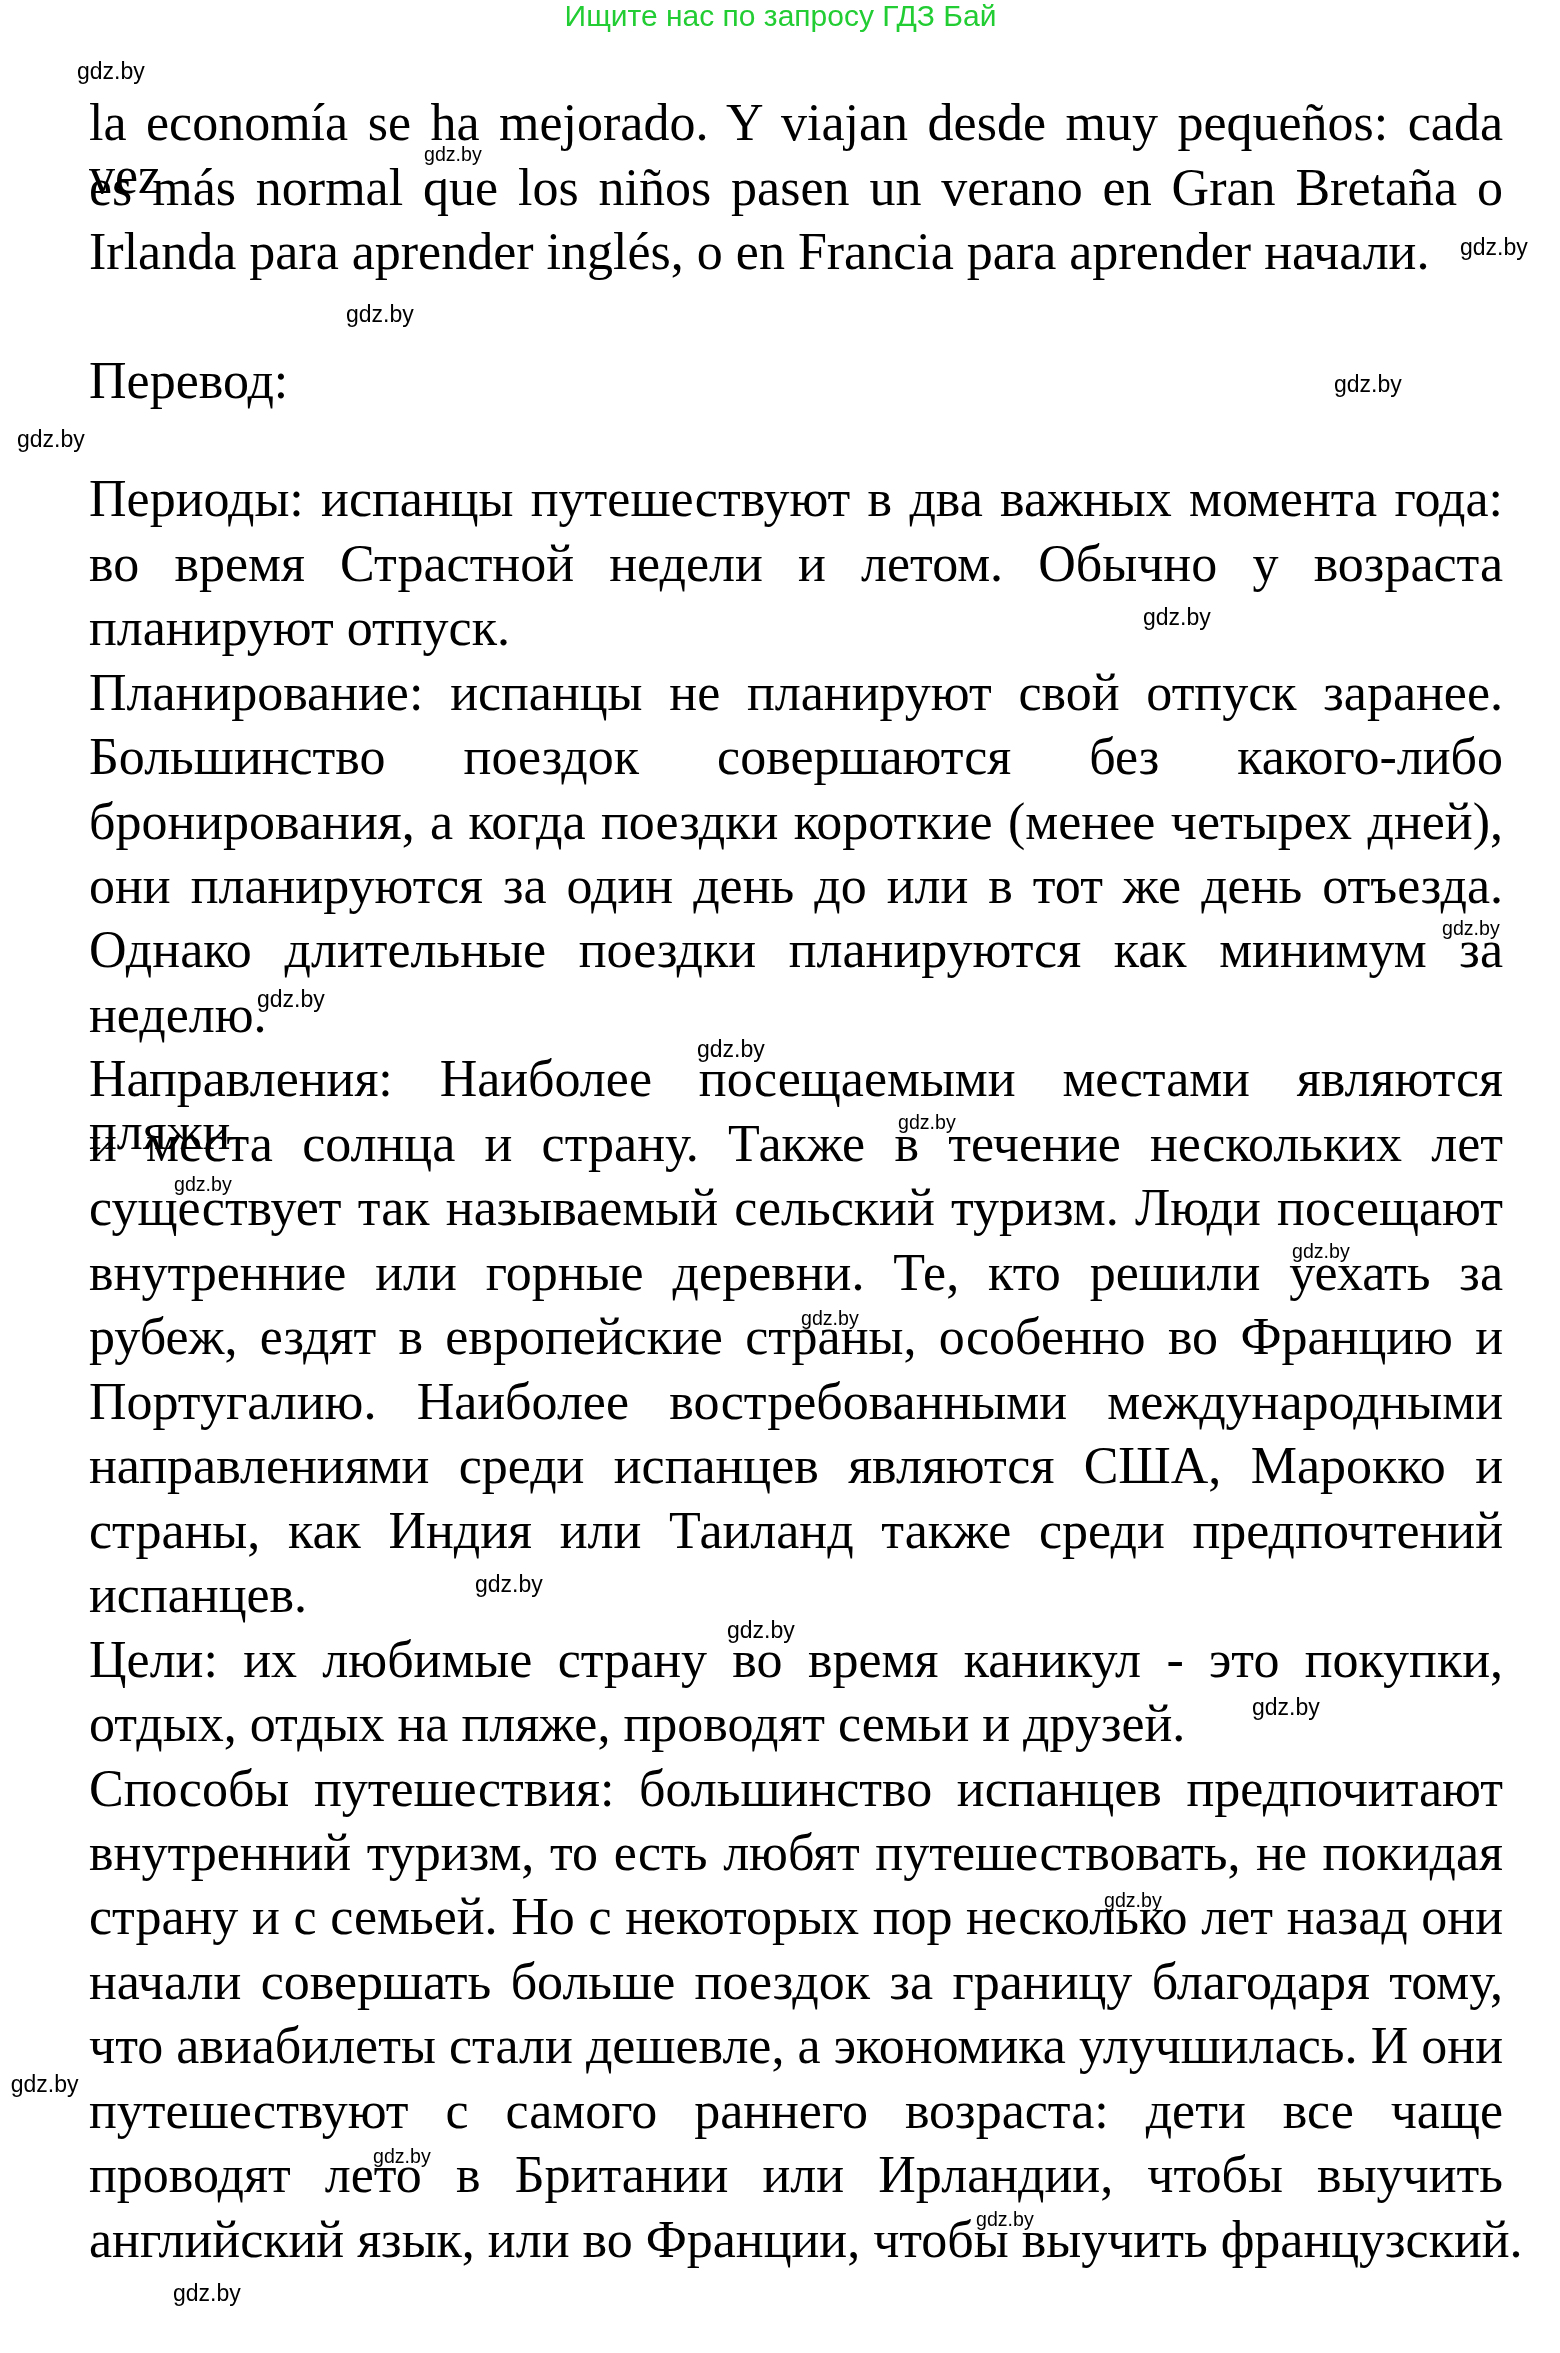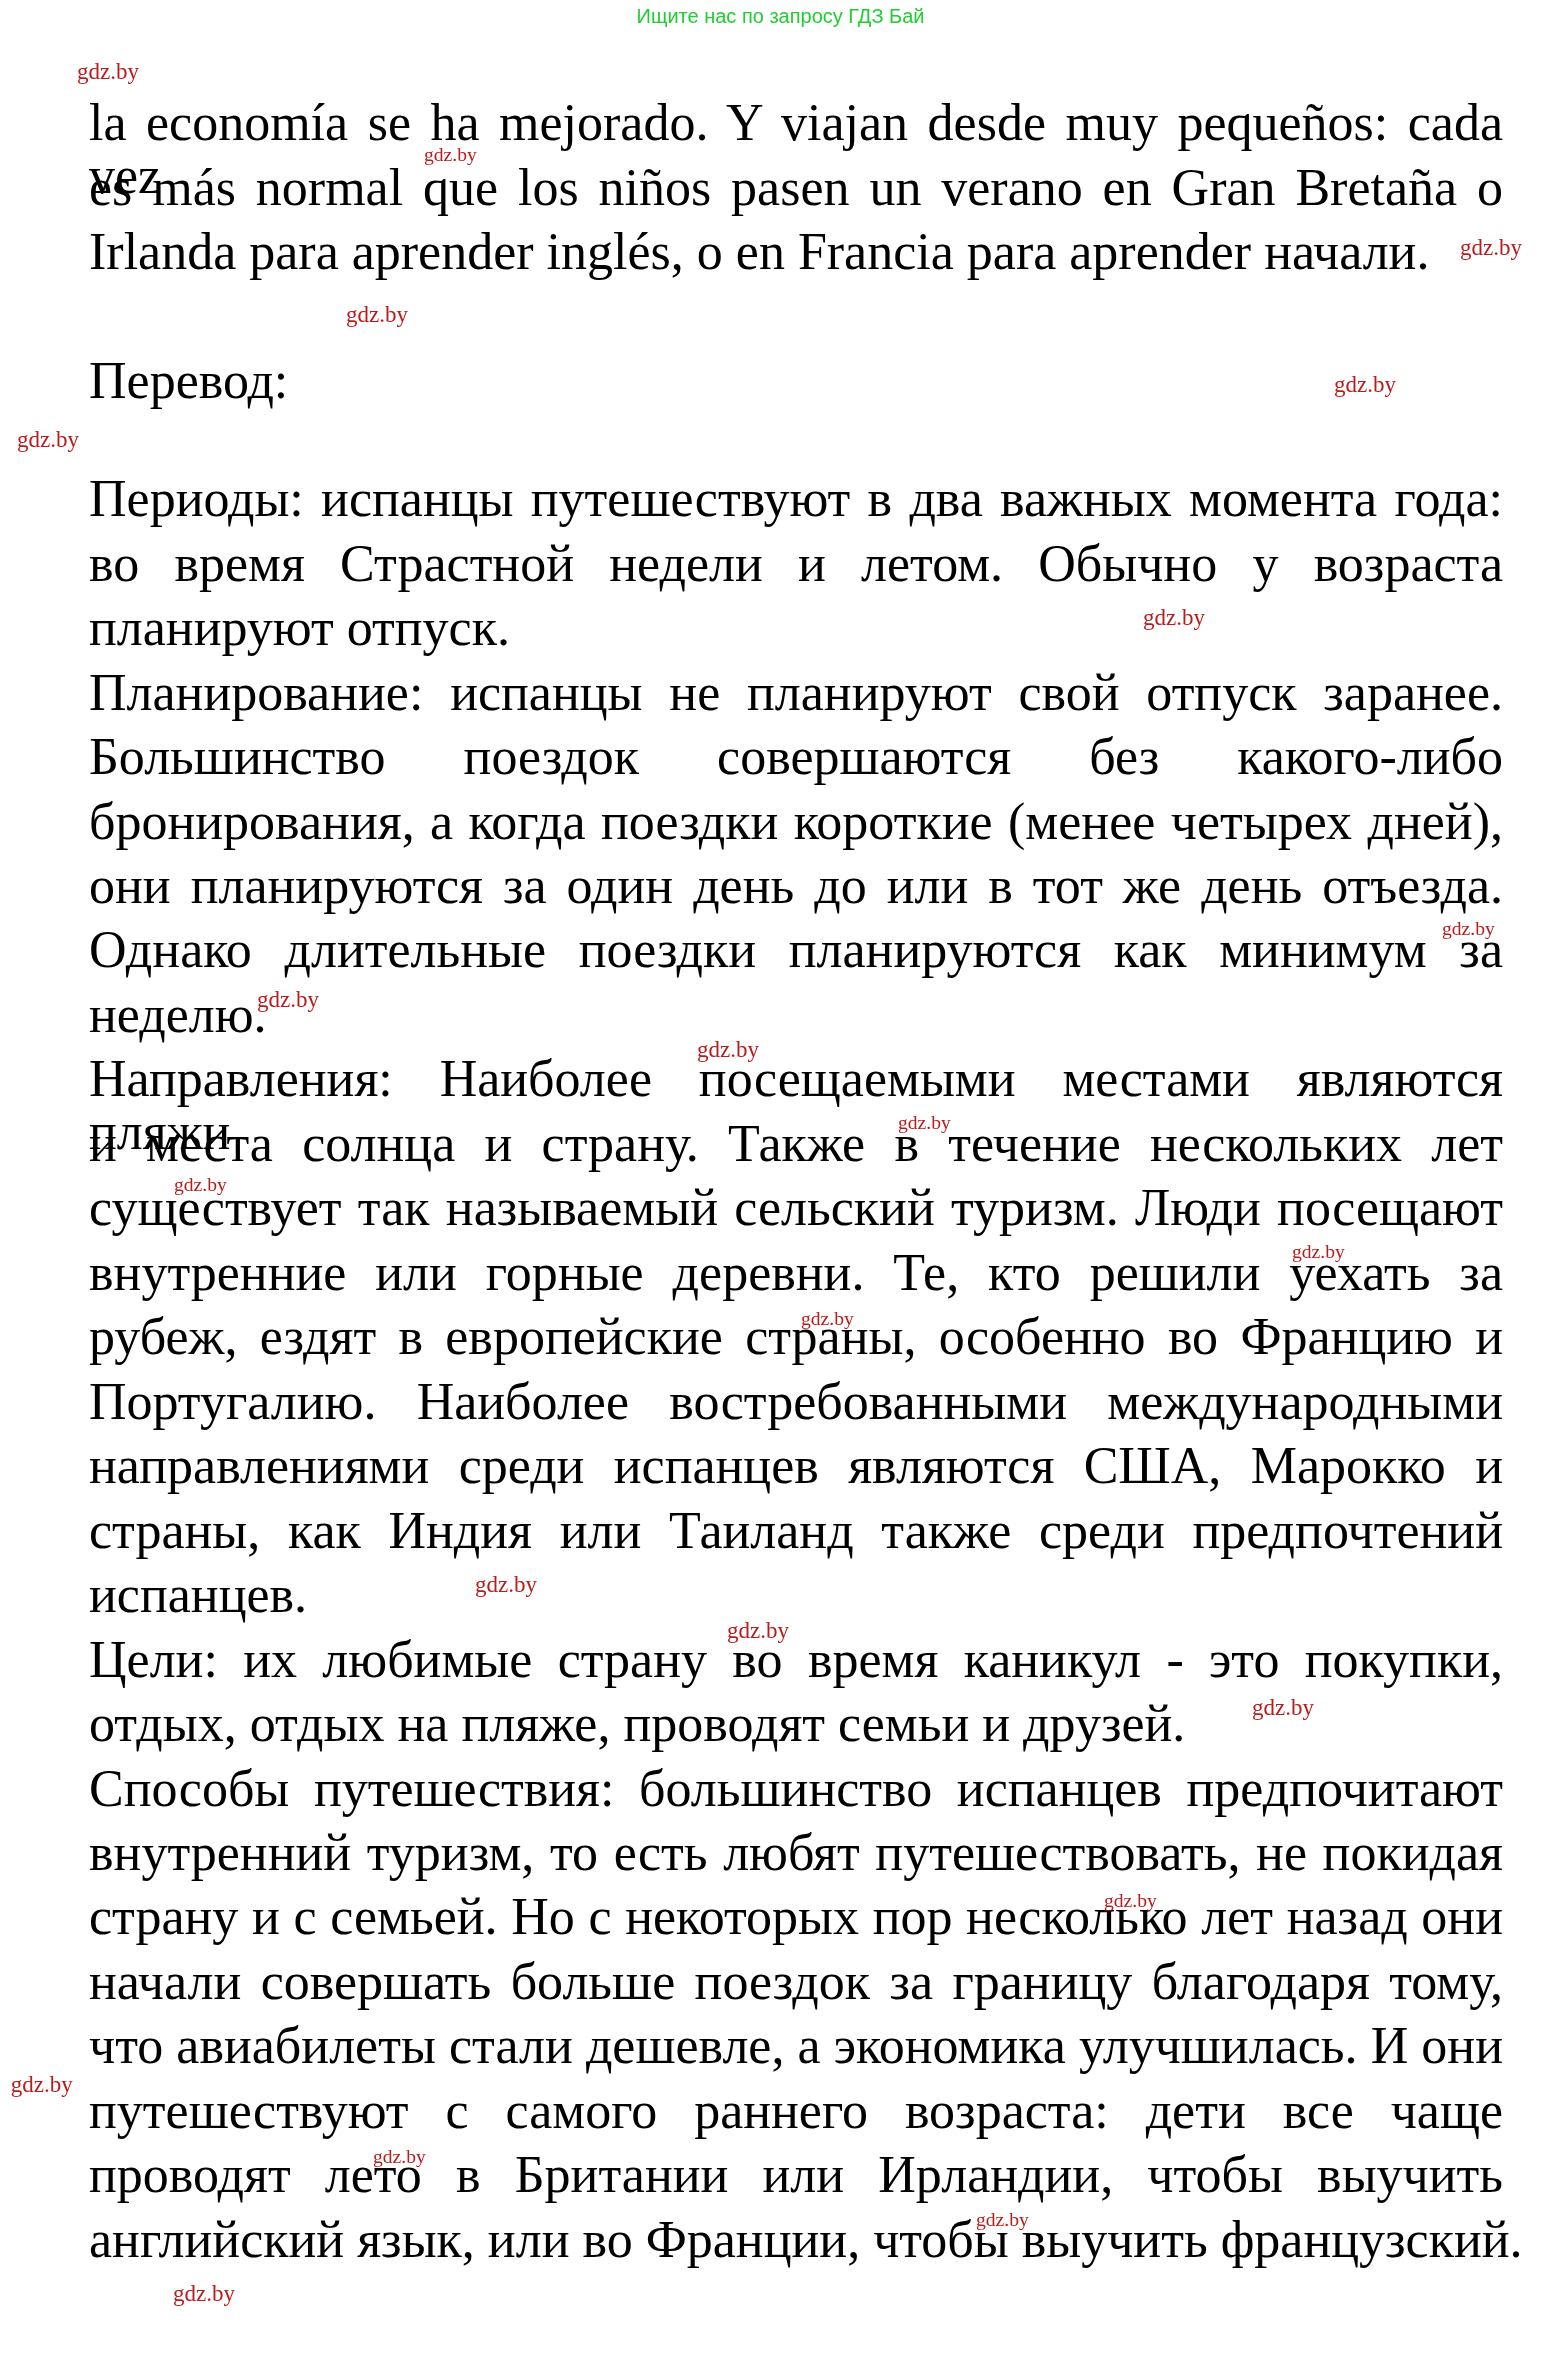--- a/index.html
+++ b/index.html
@@ -1,36 +1,36 @@
 <!DOCTYPE html>
 <html style="font-size:14.2px"><head>
 <meta charset="utf-8">
 <style>
   html, body { margin: 0; padding: 0; background: #ffffff; }
   body { width: 1561px; height: 2354px; position: relative; overflow: hidden; }
   .header {
     position: absolute; left: 0; top: 0; width: 1561px; height: 32px;
     text-align: center; font-family: "Liberation Sans", sans-serif;
-    font-size: 20px; line-height: 32px;
+    font-size: 30px; line-height: 32px;
   }
   .footer {
     position: absolute; left: 0; top: 2316px; width: 1561px; height: 36px;
     text-align: center; font-family: "Liberation Sans", sans-serif;
     font-size: 26px; line-height: 36px; white-space: pre;
   }
   .line {
     position: absolute; left: 89px; width: 1414px;
     font-family: "Liberation Serif", serif; font-size: 52px;
     line-height: 53px; height: 53px; color: #000;
     white-space: nowrap;
   }
   .line.justify { text-align: justify; text-align-last: justify; white-space: normal; }
   .wm {
-    position: absolute; font-family: Liberation Serif, serif;
-    font-size: 23px; line-height: 25px; color: #b91c1c; white-space: nowrap;
+    position: absolute; font-family: Liberation Sans, sans-serif;
+    font-size: 23px; line-height: 25px; color: #000000; white-space: nowrap;
   }
 </style>
 </head>
 <body>
 
 <div class="header">
   <span style="color:#22cc33">Ищите нас по запросу ГДЗ Бай</span>
 </div>
 
 <div class="line justify" style="top:96px">la economía se ha mejorado. Y viajan desde muy pequeños: cada vez</div>

